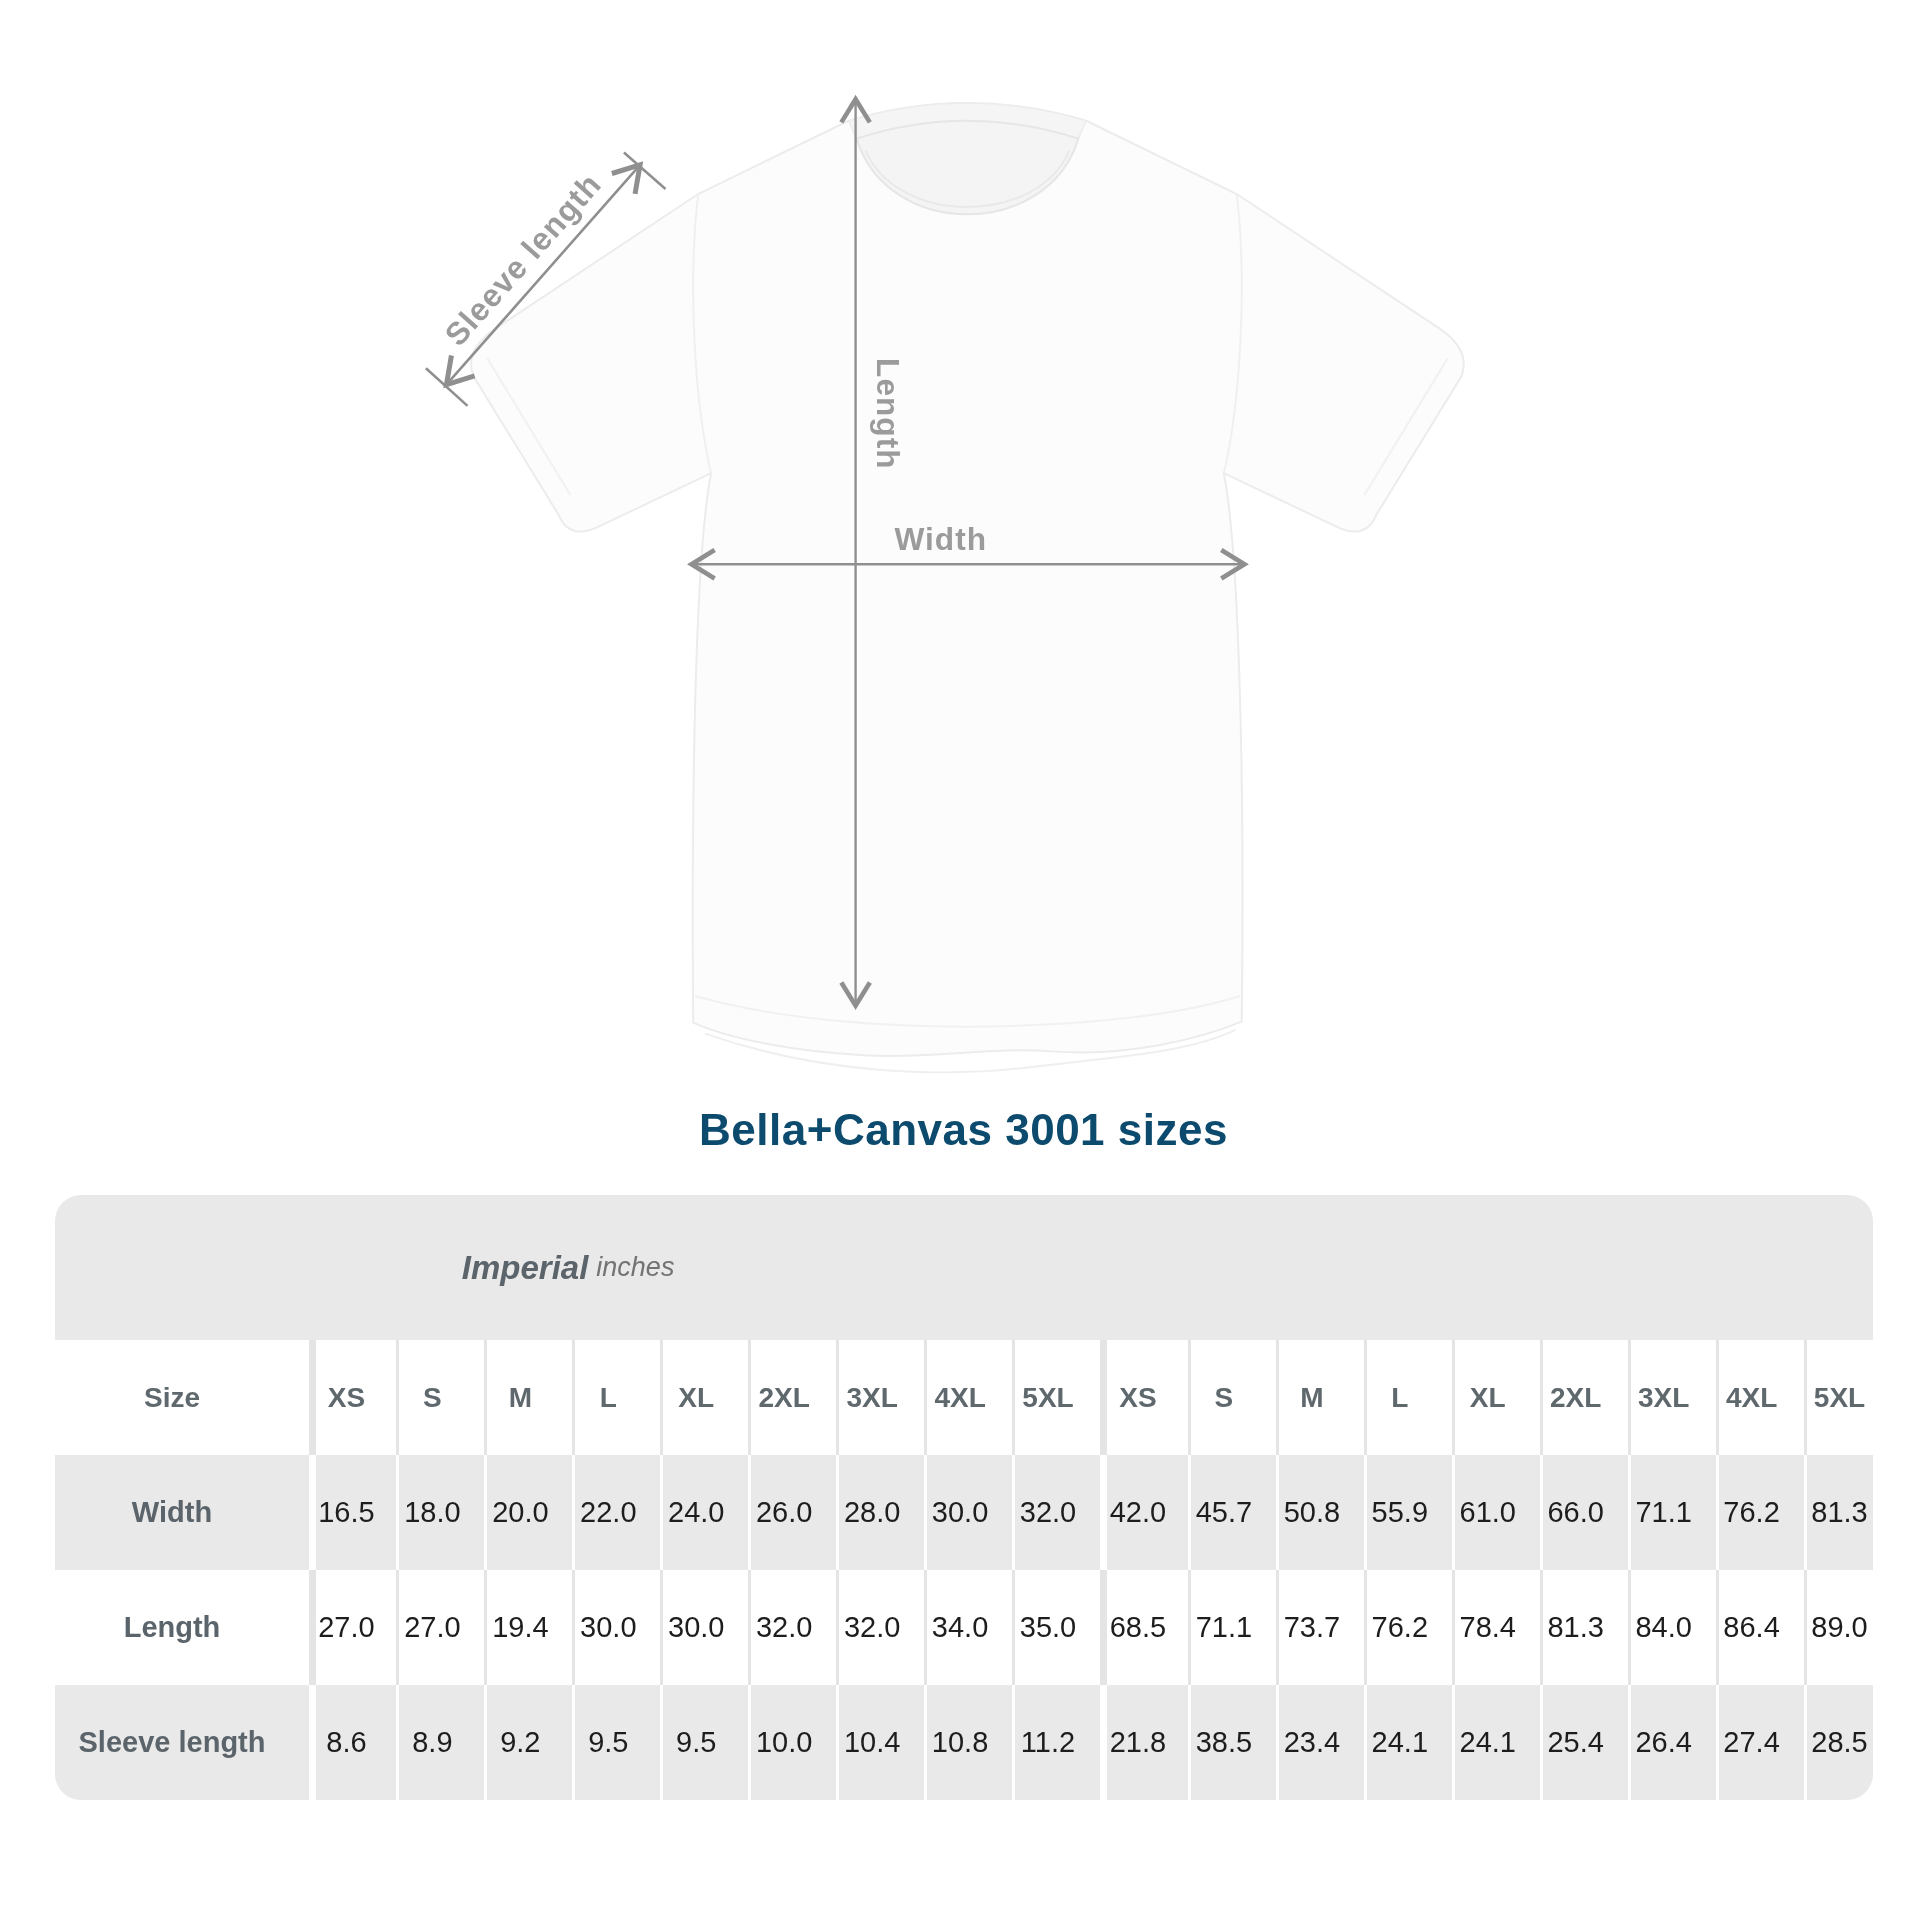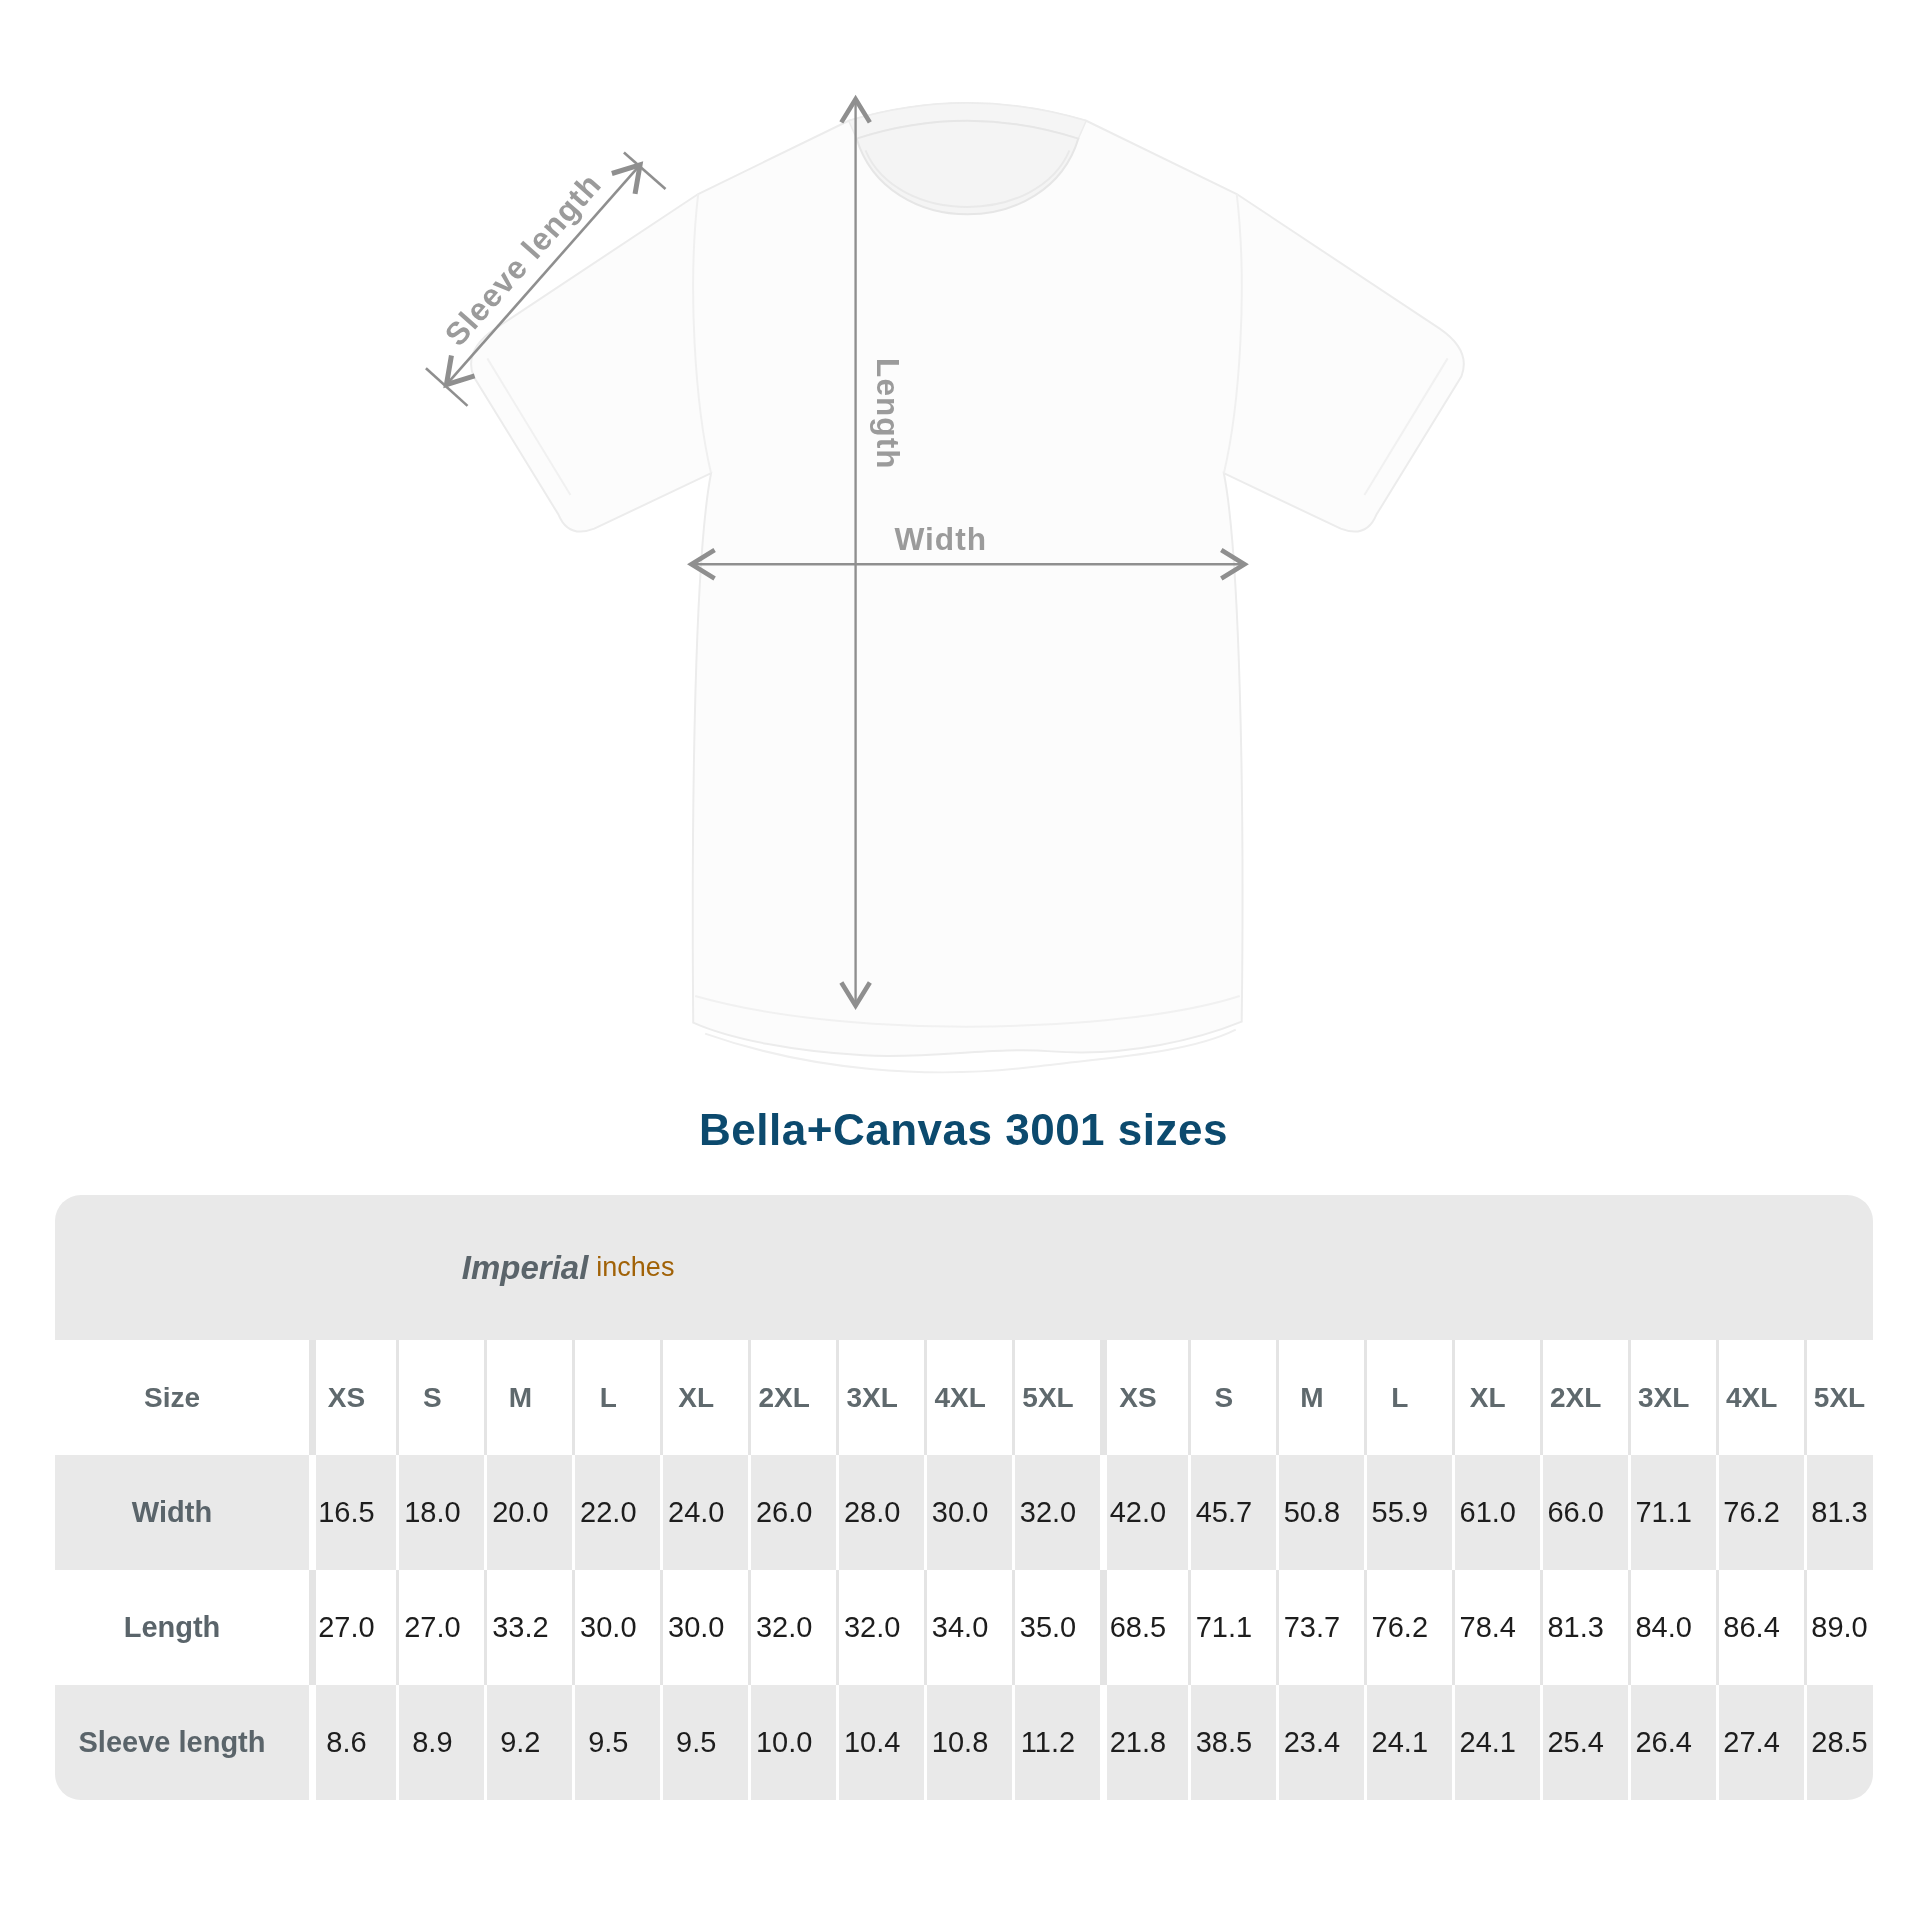--- a/index.html
+++ b/index.html
@@ -36,21 +36,21 @@
   .unit-band{
     display:flex;height:145px;background:#e9e9e9;
   }
   .unit-group{
     display:flex;flex-direction:row;align-items:center;justify-content:center;
     gap:8px;
   }
   .unit-group.imperial{width:56.5%;}
   .unit-group.metric{width:43.5%;}
   .unit-name{font-size:33px;font-weight:bold;font-style:italic;color:#5a646a;}
-  .unit-sub{font-size:27px;color:#a16207;}
+  .unit-sub{font-size:27px;font-style:italic;color:#737373;}
 
   .t-row{
     display:grid;
     grid-template-columns:235px repeat(18, 1fr);
     height:115px;
     gap:19px;
   }
   .t-row.white{background:#ffffff;}
   .t-row.gray{background:#e9e9e9;}
   .cell{
@@ -183,21 +183,21 @@
       <div class="cell">66.0</div>
       <div class="cell">71.1</div>
       <div class="cell">76.2</div>
       <div class="cell">81.3</div>
     </div>
 
     <div class="t-row white">
       <div class="cell rowlabel first">Length</div>
       <div class="cell major">27.0</div>
       <div class="cell">27.0</div>
-      <div class="cell">33.2</div>
+      <div class="cell">19.4</div>
       <div class="cell">30.0</div>
       <div class="cell">30.0</div>
       <div class="cell">32.0</div>
       <div class="cell">32.0</div>
       <div class="cell">34.0</div>
       <div class="cell">35.0</div>
       <div class="cell major">68.5</div>
       <div class="cell">71.1</div>
       <div class="cell">73.7</div>
       <div class="cell">76.2</div>

